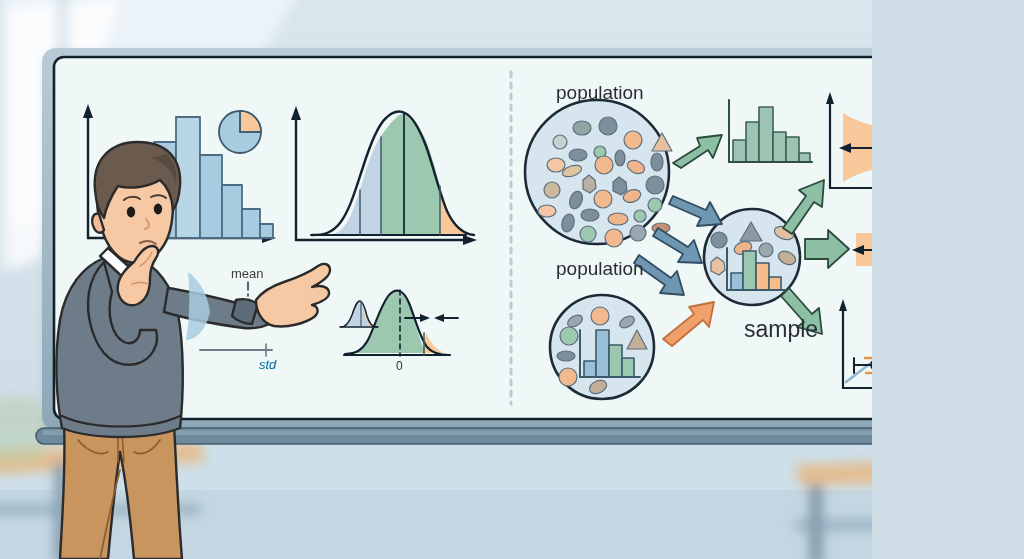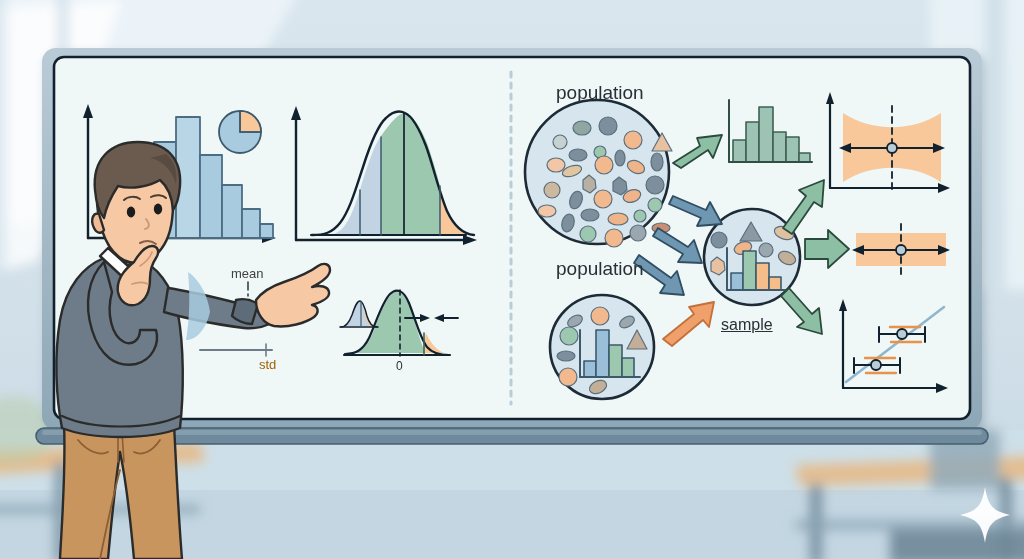--- a/index.html
+++ b/index.html
@@ -2,34 +2,34 @@
 <html><head>
 <meta charset="utf-8">
 <title>Statistics Whiteboard Illustration</title>
 <style>
   html,body{margin:0;padding:0;}
   body{
     width:1024px;height:559px;overflow:hidden;
     font-family:"Liberation Sans", sans-serif;
     background:#cfdde6;
   }
-  #scene{position:relative;width:1024px;height:559px;overflow:hidden;}
+  #scene{position:relative;width:872px;height:559px;overflow:hidden;}
   #scene svg.layer{position:absolute;top:0;left:0;width:1024px;height:559px;}
   .lbl{
     position:absolute;
     font-family:"Liberation Sans", sans-serif;
     color:#2a2f36;
     white-space:nowrap;
     user-select:none;
   }
   .lbl-population-top{left:556px;top:82px;font-size:19px;}
   .lbl-population-bot{left:556px;top:258px;font-size:19px;}
-  .lbl-sample{left:721px;top:316px;font-size:16px;text-decoration:underline;}
+  .lbl-sample{left:744px;top:316px;font-size:23px;}
   .lbl-mean{left:231px;top:266px;font-size:13px;color:#404040;}
-  .lbl-std{left:259px;top:357px;font-size:13px;color:#a16207;}
+  .lbl-std{left:259px;top:357px;font-size:13px;color:#0369a1;font-style:italic;}
   .lbl-zero{left:396px;top:359px;font-size:12px;color:#2a2f36;}
 </style>
 </head>
 <body>
 
 <div id="scene">
 
   <svg class="layer" viewBox="0 0 1024 559">
     <defs>
       <linearGradient id="wallGrad" x1="0" y1="0" x2="0" y2="1">

